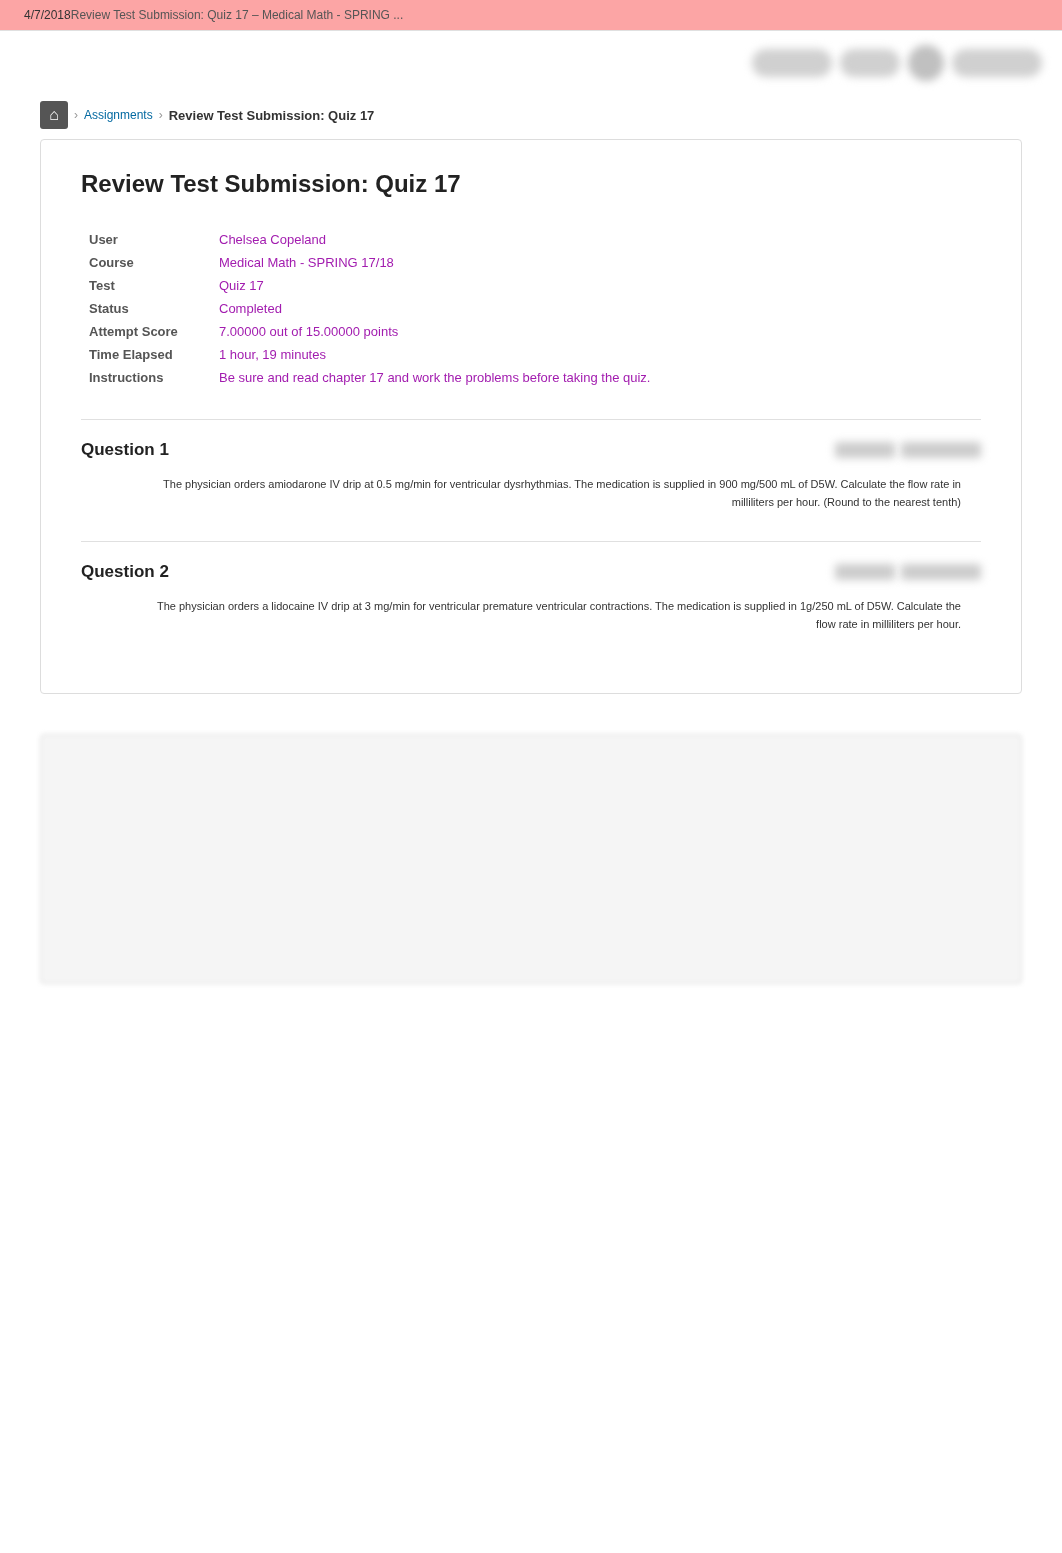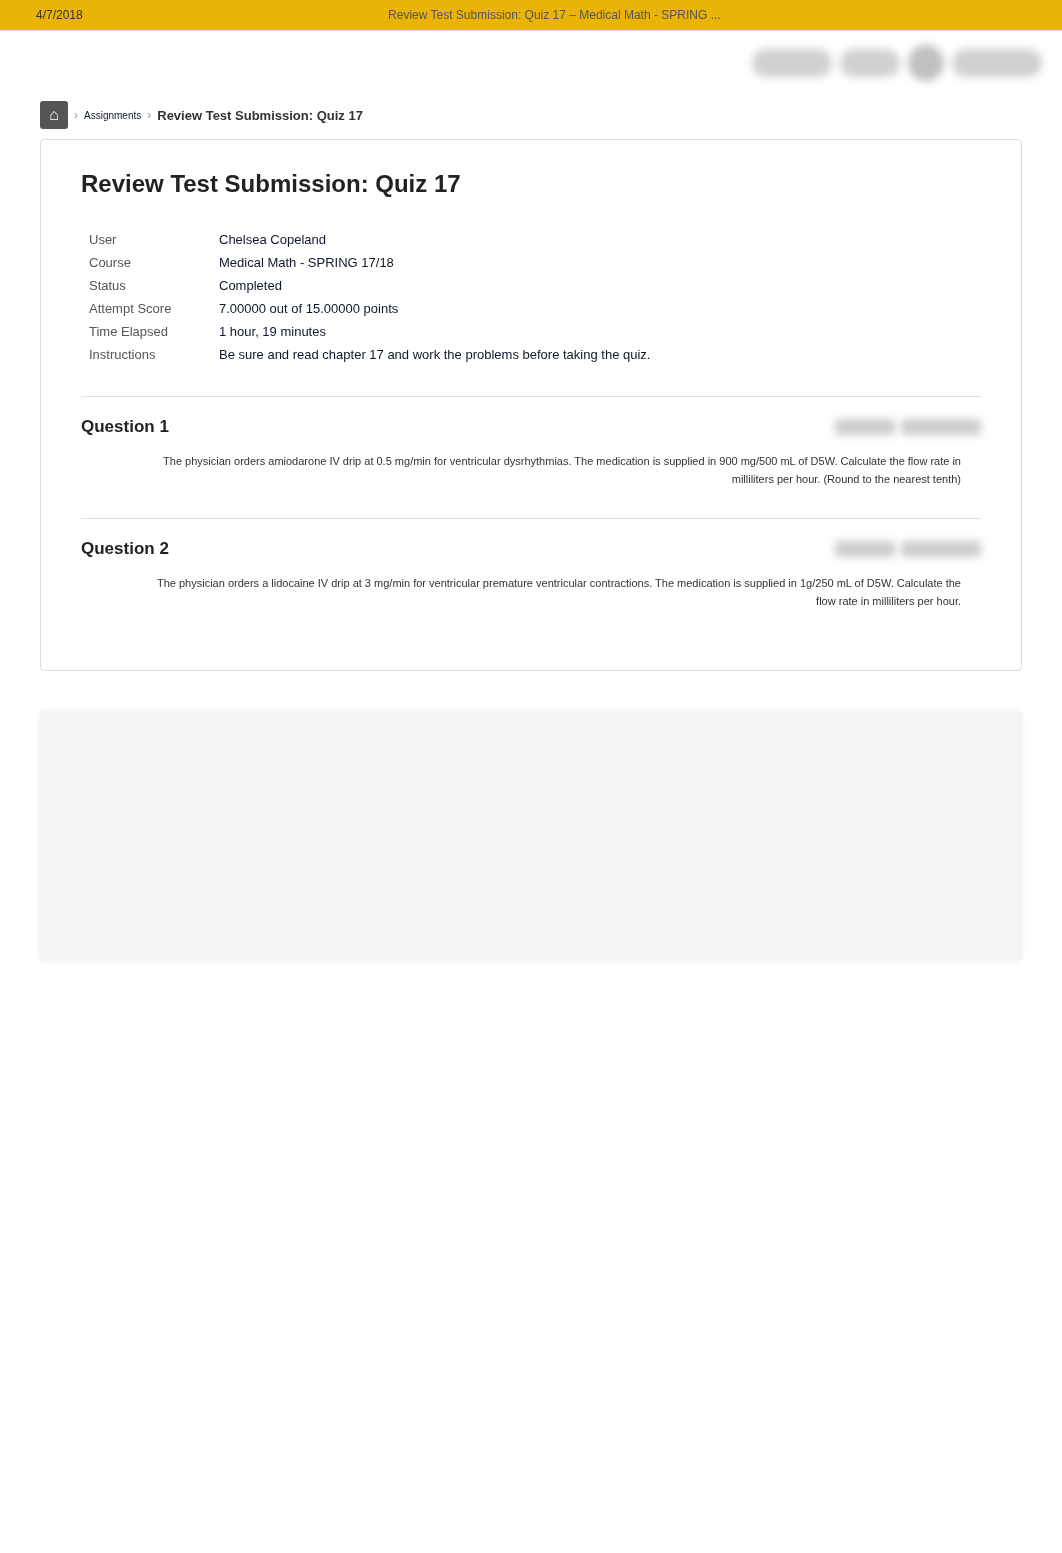--- a/index.html
+++ b/index.html
@@ -6,27 +6,26 @@
     body {
       font-family: Arial, Helvetica, sans-serif;
       font-size: 14px;
       background: #fff;
       color: #333;
     }
 
     
     .top-bar {
       display: flex;
-      justify-content: space-between;
-      align-items: center;
-      padding: 8px 36px;
+      align-items: center;
+      padding: 8px 24px;
       border-bottom: 1px solid #e0e0e0;
       font-size: 12px;
       color: #555;
-      background: #eab308;
+      background: #fca5a5;
     }
     .top-bar-date { color: #333; }
     .top-bar-title { color: #555; }
     .top-bar-nav {
       display: flex;
       gap: 10px;
       align-items: center;
     }
 
     
@@ -74,23 +73,23 @@
       background: #555;
       border-radius: 3px;
       color: #fff;
       font-size: 16px;
     }
     .breadcrumb-separator {
       color: #999;
       font-size: 12px;
     }
     .breadcrumb-link {
-      color: #0f172a;
+      color: #0369a1;
       text-decoration: none;
-      font-size: 10px;
+      font-size: 12px;
     }
     .breadcrumb-current {
       font-weight: bold;
       color: #333;
       font-size: 13px;
     }
 
     
     .main-card {
       margin: 0 40px 40px 40px;
@@ -114,24 +113,24 @@
       width: 100%;
     }
     .info-table td {
       padding: 4px 8px;
       vertical-align: top;
       font-size: 13px;
     }
     .info-table td:first-child {
       color: #555;
       width: 130px;
-      font-weight: normal;
+      font-weight: bold;
     }
     .info-table td:last-child {
-      color: #0f172a;
+      color: #a21caf;
     }
 
     
     .question-block {
       margin-bottom: 30px;
       border-top: 1px solid #e0e0e0;
       padding-top: 20px;
       text-align: right;
     }
     .question-header {
@@ -231,20 +230,24 @@
 
   <table class="info-table">
     <tbody id="info-table-body">
         <tr>
       <td>User</td>
       <td>Chelsea Copeland</td>
     </tr>
         <tr>
       <td>Course</td>
       <td>Medical Math - SPRING 17/18</td>
+    </tr>
+        <tr>
+      <td>Test</td>
+      <td>Quiz 17</td>
     </tr>
         <tr>
       <td>Status</td>
       <td>Completed</td>
     </tr>
         <tr>
       <td>Attempt Score</td>
       <td>7.00000 out of 15.00000 points</td>
     </tr>
         <tr>

